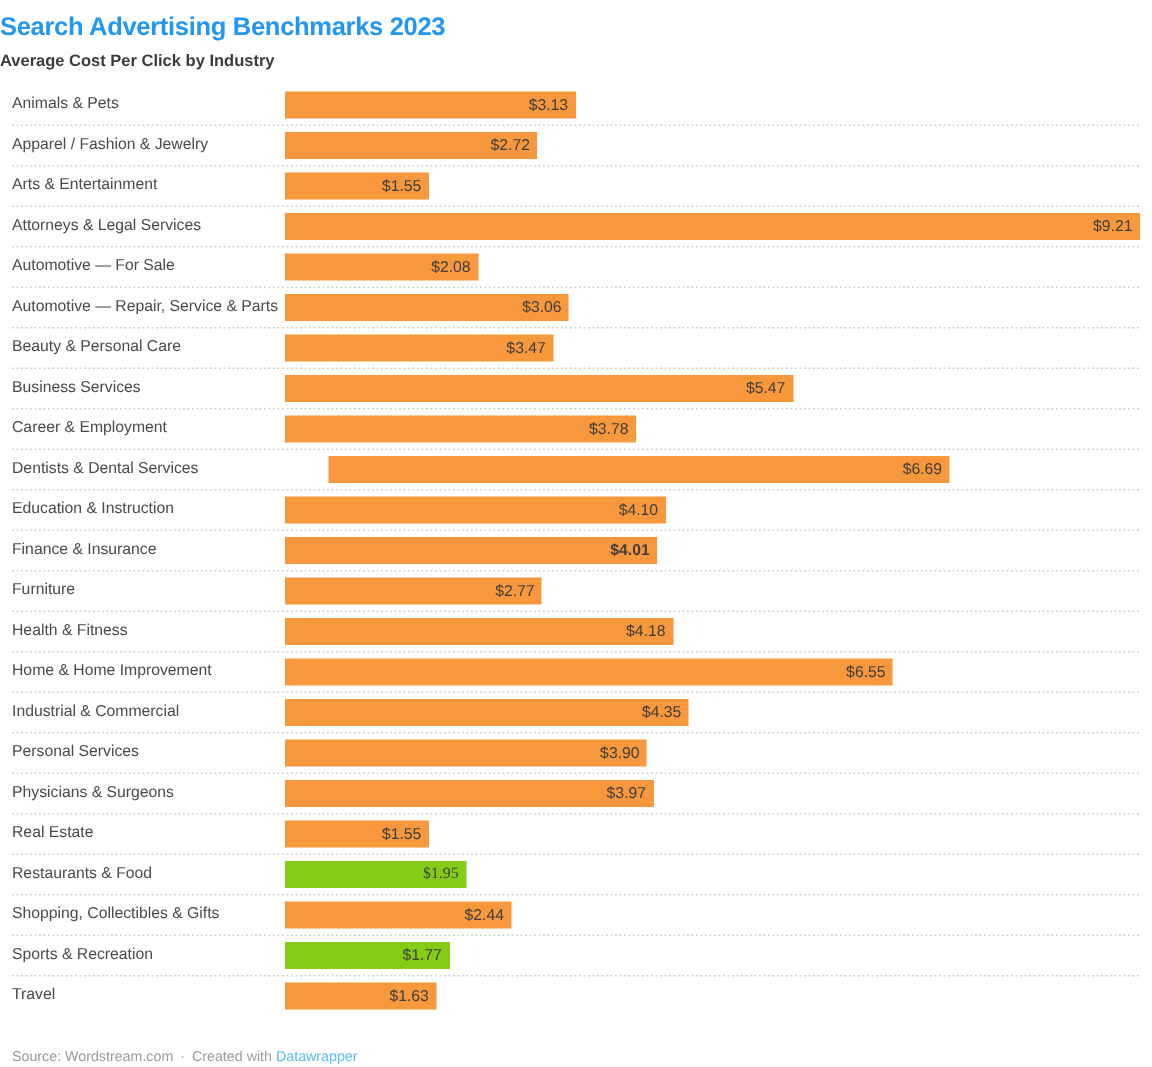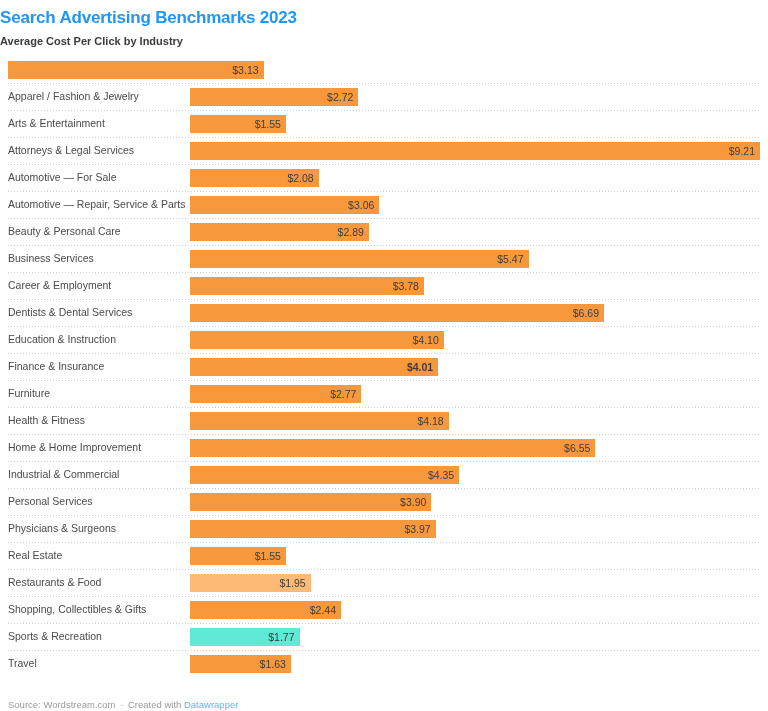--- a/index.html
+++ b/index.html
@@ -116,20 +116,21 @@
 <div class="page">
 
   <div class="header">
     <div class="chart-title">Search Advertising Benchmarks 2023</div>
     <div class="chart-subtitle">Average Cost Per Click by Industry</div>
   </div>
 
   <div class="chart-area">
     <div class="rows" id="rows">
         <div class="row">
+          <div class="row-label">Animals &amp; Pets</div>
           <div class="bar-track">
             <div class="bar" style="width: 33.9848%; background: rgb(248, 152, 60);">
               <span class="bar-value">$3.13</span>
             </div>
           </div>
         </div>
         <div class="row">
           <div class="row-label">Apparel / Fashion &amp; Jewelry</div>
           <div class="bar-track">
             <div class="bar" style="width: 29.5331%; background: rgb(248, 152, 60);">
@@ -166,21 +167,21 @@
           <div class="bar-track">
             <div class="bar" style="width: 33.2248%; background: rgb(248, 152, 60);">
               <span class="bar-value">$3.06</span>
             </div>
           </div>
         </div>
         <div class="row">
           <div class="row-label">Beauty &amp; Personal Care</div>
           <div class="bar-track">
             <div class="bar" style="width: 31.3789%; background: rgb(248, 152, 60);">
-              <span class="bar-value">$2.89</span>
+              <span class="bar-value">$3.47</span>
             </div>
           </div>
         </div>
         <div class="row">
           <div class="row-label">Business Services</div>
           <div class="bar-track">
             <div class="bar" style="width: 59.392%; background: rgb(248, 152, 60);">
               <span class="bar-value">$5.47</span>
             </div>
           </div>
@@ -189,21 +190,21 @@
           <div class="row-label">Career &amp; Employment</div>
           <div class="bar-track">
             <div class="bar" style="width: 41.0423%; background: rgb(248, 152, 60);">
               <span class="bar-value">$3.78</span>
             </div>
           </div>
         </div>
         <div class="row">
           <div class="row-label">Dentists &amp; Dental Services</div>
           <div class="bar-track">
-            <div class="bar" style="width: 72.6384%; background: rgb(248, 152, 60);">
+            <div class="bar" style="width: 72.6384%; background: rgb(248, 152, 60); margin-left: 29px;">
               <span class="bar-value">$6.69</span>
             </div>
           </div>
         </div>
         <div class="row">
           <div class="row-label">Education &amp; Instruction</div>
           <div class="bar-track">
             <div class="bar" style="width: 44.5168%; background: rgb(248, 152, 60);">
               <span class="bar-value">$4.10</span>
             </div>
@@ -269,37 +270,37 @@
           <div class="row-label">Real Estate</div>
           <div class="bar-track">
             <div class="bar" style="width: 16.8295%; background: rgb(248, 152, 60);">
               <span class="bar-value">$1.55</span>
             </div>
           </div>
         </div>
         <div class="row">
           <div class="row-label">Restaurants &amp; Food</div>
           <div class="bar-track">
-            <div class="bar" style="width: 21.1726%; background: #fdba74;">
+            <div class="bar" style="width: 21.1726%; background: #84cc16; font-family: Liberation Serif, serif;">
               <span class="bar-value">$1.95</span>
             </div>
           </div>
         </div>
         <div class="row">
           <div class="row-label">Shopping, Collectibles &amp; Gifts</div>
           <div class="bar-track">
             <div class="bar" style="width: 26.4929%; background: rgb(248, 152, 60);">
               <span class="bar-value">$2.44</span>
             </div>
           </div>
         </div>
         <div class="row">
           <div class="row-label">Sports &amp; Recreation</div>
           <div class="bar-track">
-            <div class="bar" style="width: 19.2182%; background: #5eead4;">
+            <div class="bar" style="width: 19.2182%; background: #84cc16;">
               <span class="bar-value">$1.77</span>
             </div>
           </div>
         </div>
         <div class="row">
           <div class="row-label">Travel</div>
           <div class="bar-track">
             <div class="bar" style="width: 17.6982%; background: rgb(248, 152, 60);">
               <span class="bar-value">$1.63</span>
             </div>

